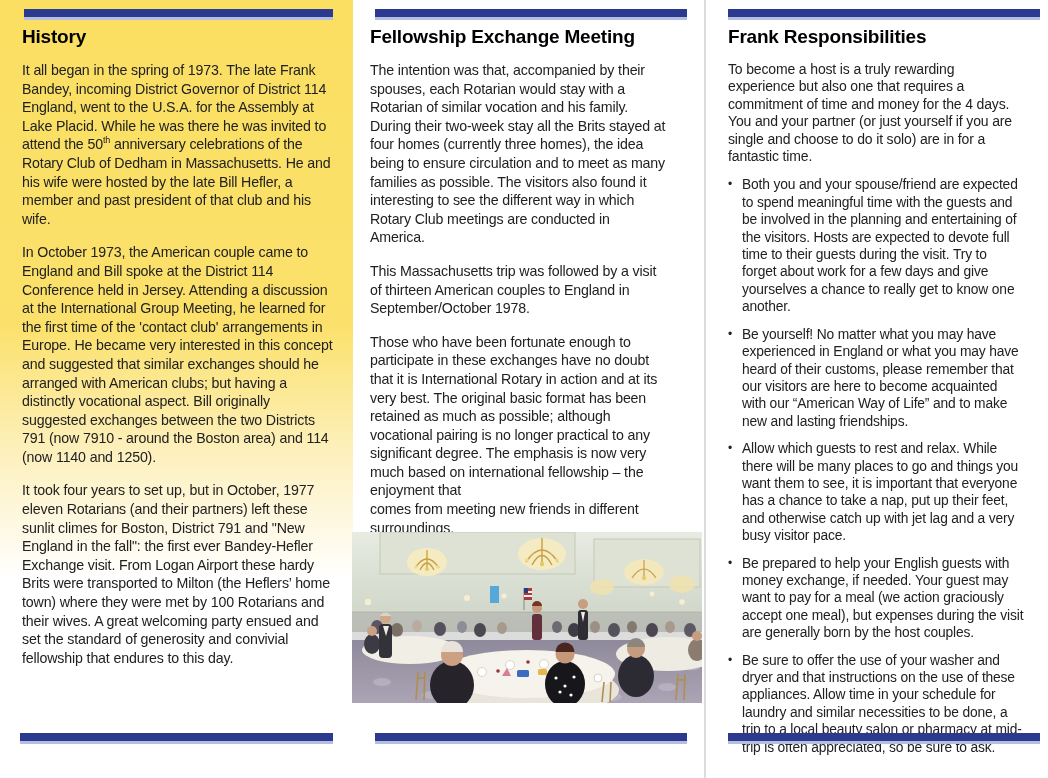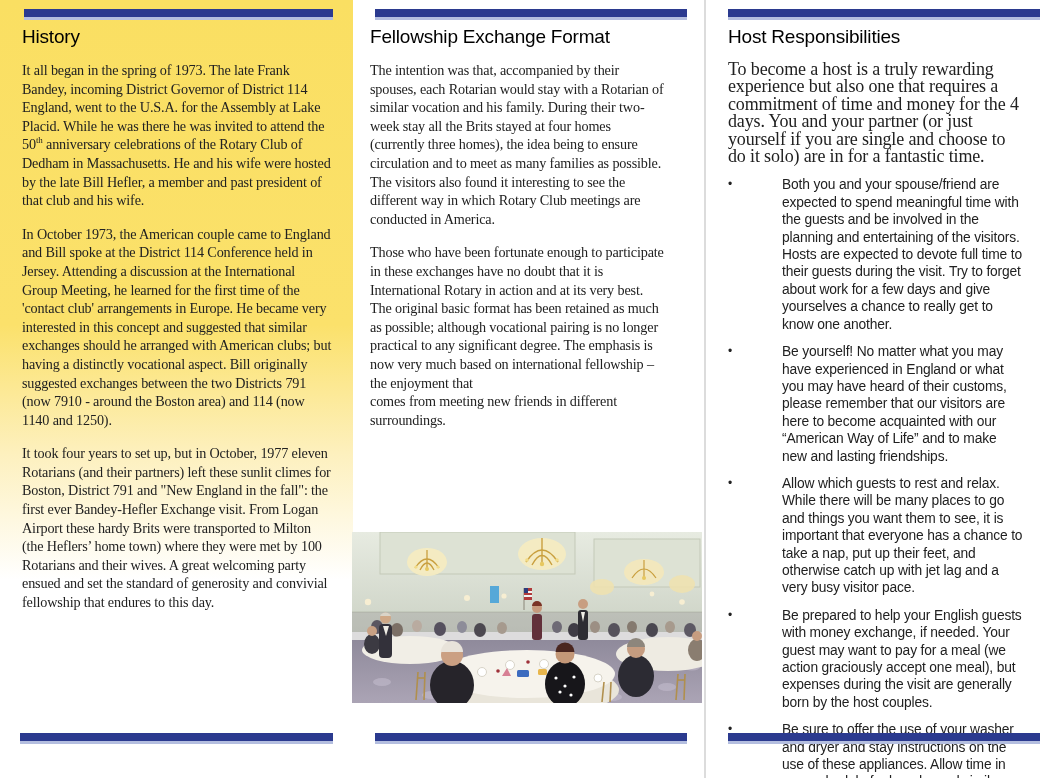--- a/index.html
+++ b/index.html
@@ -27,38 +27,38 @@
   #bbar3{left:728px;top:733px;width:312px;}
 
   .divider{position:absolute;left:704px;top:0;width:2px;height:778px;background:#dcdcdc;}
 
   .col{position:absolute;top:26px;}
   #col1{left:22px;width:312px;}
   #col2{left:370px;width:296px;}
   #col3{left:728px;width:296px;}
 
   h2{
-    font-size:19px;font-weight:400;color:#000;
+    font-size:19px;font-weight:700;color:#000;
     margin:0 0 13px 0;letter-spacing:-0.2px;
   }
   .col p{
     font-size:14.2px;line-height:18.6px;letter-spacing:-0.15px;
-    margin:0 0 15px 0;text-align:left;font-family:Liberation Serif, serif;
-  }
-  #col3 p{font-size:18px;line-height:17.4px;margin:0 0 11px 0;}
+    margin:0 0 15px 0;text-align:left;
+  }
+  #col3 p{font-size:14px;line-height:17.4px;margin:0 0 11px 0;}
   .preline{white-space:pre-line;}
   sup{font-size:9px;line-height:0;vertical-align:super;}
 
   .bullets{margin-top:2px;}
   .bullet{
     display:flex;margin:0 0 10px 0;
     font-size:13.8px;line-height:17.4px;letter-spacing:-0.15px;
   }
   .bullet .dot{flex:0 0 14px;width:14px;font-size:12px;line-height:17.4px;}
-  .bullet .btxt{flex:1;margin-left:40px;}
+  .bullet .btxt{flex:1;}
 
   .photo{
     position:absolute;left:352px;top:532px;width:350px;height:171px;
   }
   .photo svg{display:block;width:100%;height:100%;}
 </style>
 </head>
 <body>
 
 <div class="highlight"></div>
@@ -69,22 +69,23 @@
 <div class="bar" id="tbar3"></div>
 
 <div class="col" id="col1">
   <h2>History</h2>
   <p><span>It all began in the spring of 1973. The late Frank Bandey, incoming District Governor of District 114 England, went to the U.S.A. for the Assembly at Lake Placid. While he was there he was invited to attend the 50</span><sup>th</sup><span> anniversary celebrations of the Rotary Club of Dedham in Massachusetts. He and his wife were hosted by the late Bill Hefler, a member and past president of that club and his wife.</span></p>
   <p>In October 1973, the American couple came to England and Bill spoke at the District 114 Conference held in Jersey. Attending a discussion at the International Group Meeting, he learned for the first time of the 'contact club' arrangements in Europe. He became very interested in this concept and suggested that similar exchanges should he arranged with American clubs; but having a distinctly vocational aspect. Bill originally suggested exchanges between the two Districts 791 (now 7910 - around the Boston area) and 114 (now 1140 and 1250).</p>
   <p>It took four years to set up, but in October, 1977 eleven Rotarians (and their partners) left these sunlit climes for Boston, District 791 and "New England in the fall": the first ever Bandey-Hefler Exchange visit. From Logan Airport these hardy Brits were transported to Milton (the Heflers’ home town) where they were met by 100 Rotarians and their wives. A great welcoming party ensued and set the standard of generosity and convivial fellowship that endures to this day.</p>
 </div>
 
 <div class="col" id="col2">
-  <h2>Fellowship Exchange Format</h2>
+  <h2>Fellowship Exchange Meeting</h2>
   <p>The intention was that, accompanied by their spouses, each Rotarian would stay with a Rotarian of similar vocation and his family. During their two-week stay all the Brits stayed at four homes (currently three homes), the idea being to ensure circulation and to meet as many families as possible. The visitors also found it interesting to see the different way in which Rotary Club meetings are conducted in America.</p>
+  <p>This Massachusetts trip was followed by a visit of thirteen American couples to England in September/October 1978.</p>
   <p class="preline">Those who have been fortunate enough to participate in these exchanges have no doubt that it is International Rotary in action and at its very best. The original basic format has been retained as much as possible; although vocational pairing is no longer practical to any significant degree. The emphasis is now very much based on international fellowship – the enjoyment that
 comes from meeting new friends in different surroundings.</p>
 </div>
 
 <div class="photo" role="img" aria-label="Banquet dinner in a ballroom with chandeliers, crowds and round tables">
   <svg viewBox="0 0 350 171" preserveAspectRatio="none">
     <defs>
       <linearGradient id="ceil" x1="0" y1="0" x2="0" y2="1">
         <stop offset="0" stop-color="#e7ebe1"></stop>
           <stop offset="1" stop-color="#ccd2c5"></stop>
@@ -254,41 +255,41 @@
       <line x1="252" y1="150" x2="250" y2="170"></line>
         <line x1="259" y1="150" x2="258" y2="170"></line>
       <line x1="326" y1="142" x2="324" y2="168"></line>
         <line x1="333" y1="142" x2="332" y2="168"></line>
         <line x1="326" y1="148" x2="333" y2="148"></line>
     </g>
   </svg>
 </div>
 
 <div class="col" id="col3">
-  <h2>Host Responsibilities</h2>
+  <h2>Frank Responsibilities</h2>
   <p>To become a host is a truly rewarding experience but also one that requires a commitment of time and money for the 4 days. You and your partner (or just yourself if you are single and choose to do it solo) are in for a fantastic time.</p>
   <div class="bullets">
     <div class="bullet">
       <span class="dot">•</span>
       <span class="btxt">Both you and your spouse/friend are expected to spend meaningful time with the guests and be involved in the planning and entertaining of the visitors. Hosts are expected to devote full time to their guests during the visit. Try to forget about work for a few days and give yourselves a chance to really get to know one another.</span>
     </div>
     <div class="bullet">
       <span class="dot">•</span>
       <span class="btxt">Be yourself! No matter what you may have experienced in England or what you may have heard of their customs, please remember that our visitors are here to become acquainted with our “American Way of Life” and to make new and lasting friendships.</span>
     </div>
     <div class="bullet">
       <span class="dot">•</span>
       <span class="btxt">Allow which guests to rest and relax. While there will be many places to go and things you want them to see, it is important that everyone has a chance to take a nap, put up their feet, and otherwise catch up with jet lag and a very busy visitor pace.</span>
     </div>
     <div class="bullet">
       <span class="dot">•</span>
       <span class="btxt">Be prepared to help your English guests with money exchange, if needed. Your guest may want to pay for a meal (we action graciously accept one meal), but expenses during the visit are generally born by the host couples.</span>
     </div>
     <div class="bullet">
       <span class="dot">•</span>
-      <span class="btxt">Be sure to offer the use of your washer and dryer and stay instructions on the use of these appliances. Allow time in your schedule for laundry and similar necessities to be done, a trip to a local beauty salon or pharmacy at mid-trip is often appreciated, so be sure to ask.</span>
+      <span class="btxt">Be sure to offer the use of your washer and dryer and that instructions on the use of these appliances. Allow time in your schedule for laundry and similar necessities to be done, a trip to a local beauty salon or pharmacy at mid-trip is often appreciated, so be sure to ask.</span>
     </div>
   </div>
 </div>
 
 <div class="bar" id="bbar1"></div>
 <div class="bar" id="bbar2"></div>
 <div class="bar" id="bbar3"></div>
 
 </body></html>

